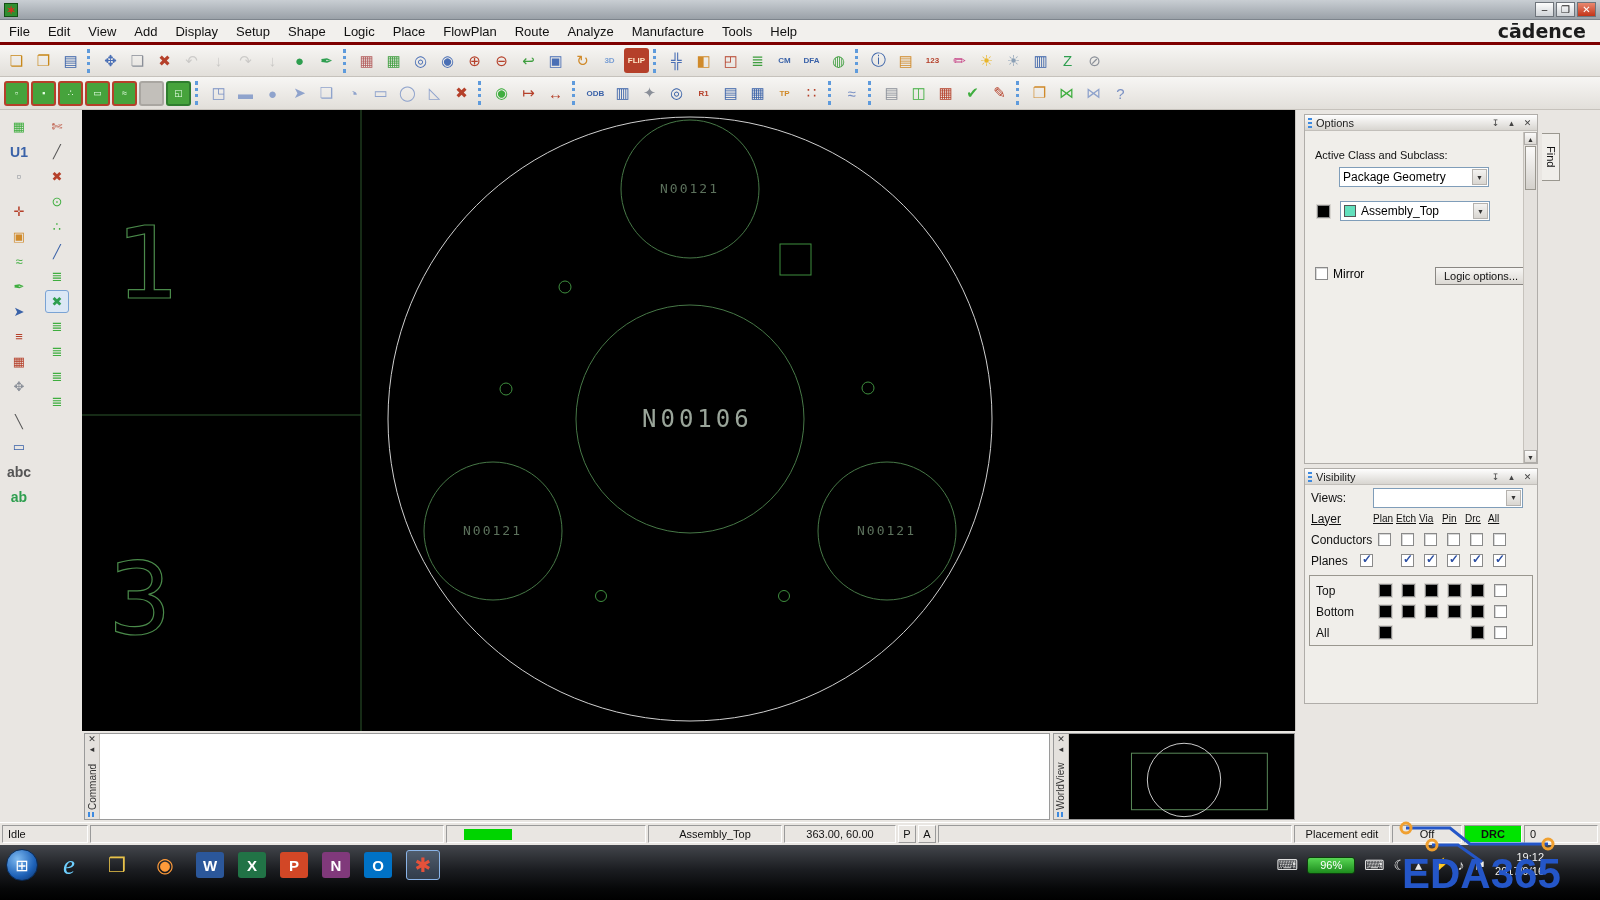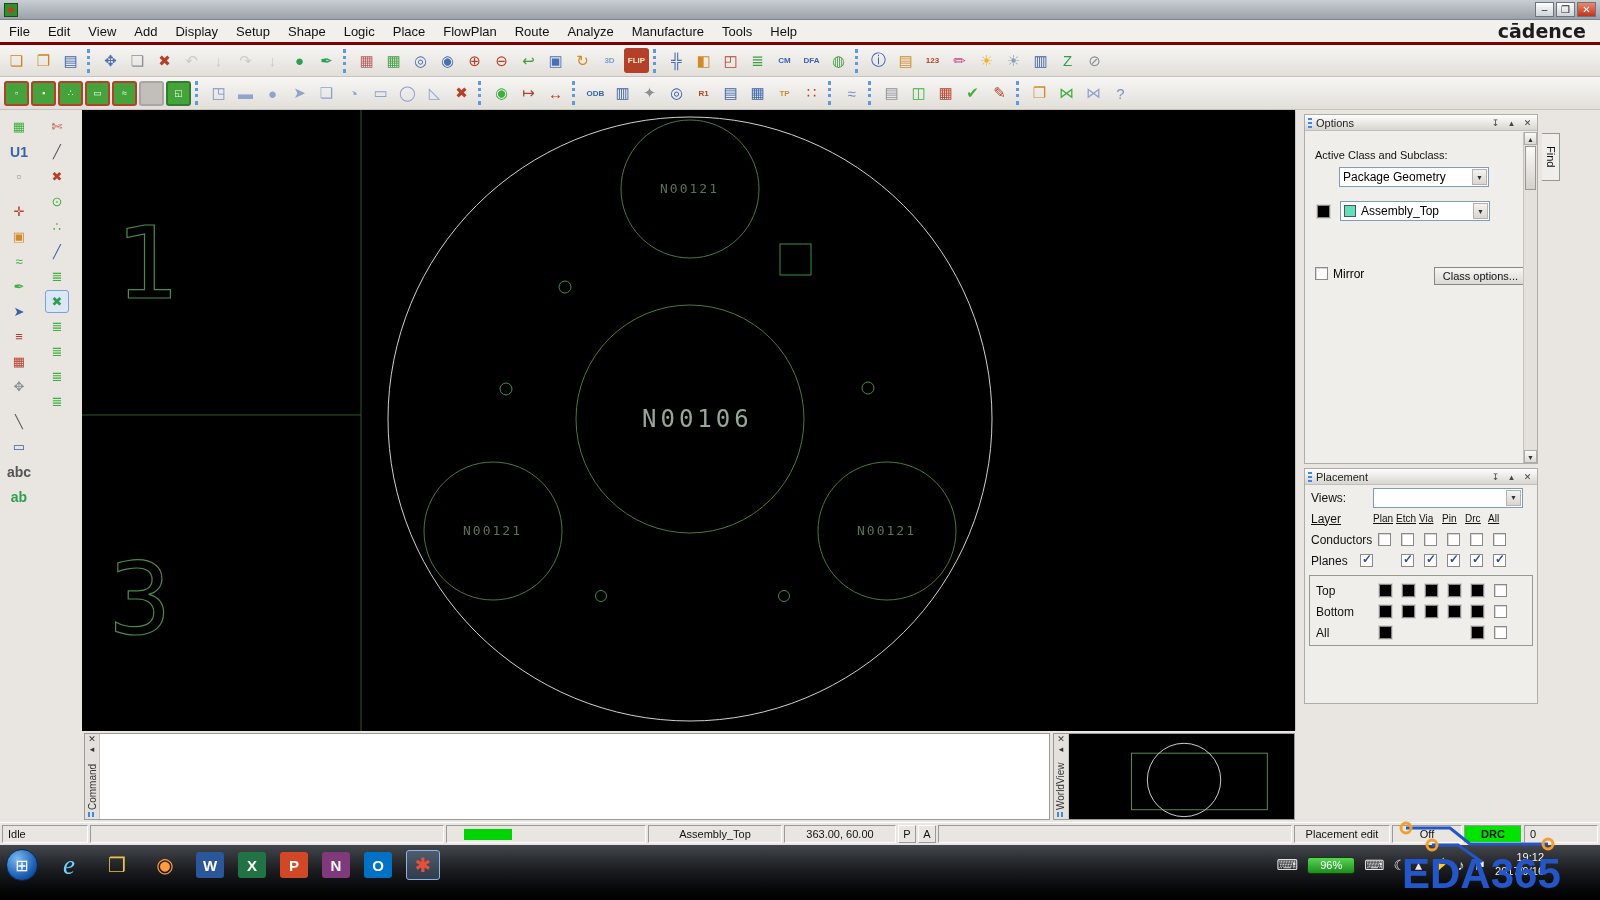--- a/index.html
+++ b/index.html
@@ -331,37 +331,37 @@
         <span class="blk"></span>
         <div class="select" style="margin-left:10px;width:150px;">
           <span class="swatch" style="background:#63e0bd;"></span>
           <span>Assembly_Top</span>
           <span class="arrow">▼</span>
         </div>
       </div>
       <div style="display:flex;align-items:flex-start;margin:46px 10px 18px 10px;">
         <span class="chk"></span>
         <span style="font-size:12px;margin-left:5px;">Mirror</span>
-        <button class="btn" style="margin-left:auto;">Class options...</button>
+        <button class="btn" style="margin-left:auto;">Logic options...</button>
       </div>
       <div class="vscroll">
         <div class="sa">▲</div>
         <div class="thumb"></div>
         <div class="sa dn">▼</div>
       </div>
     </div>
 
     <div id="findTab">
       <span>Find</span>
     </div>
 
     <div id="visibilityPanel" class="panel">
       <div class="panel-title">
         <span class="grip"></span>
-        <span>Placement</span>
+        <span>Visibility</span>
         <span class="ptools">
           <span>↧</span>
           <span>▴</span>
           <span>✕</span>
         </span>
       </div>
       <div class="vrow">
         <span class="rlab">Views:</span>
         <div class="select" style="width:150px;">
           <span class="arrow">▼</span>

